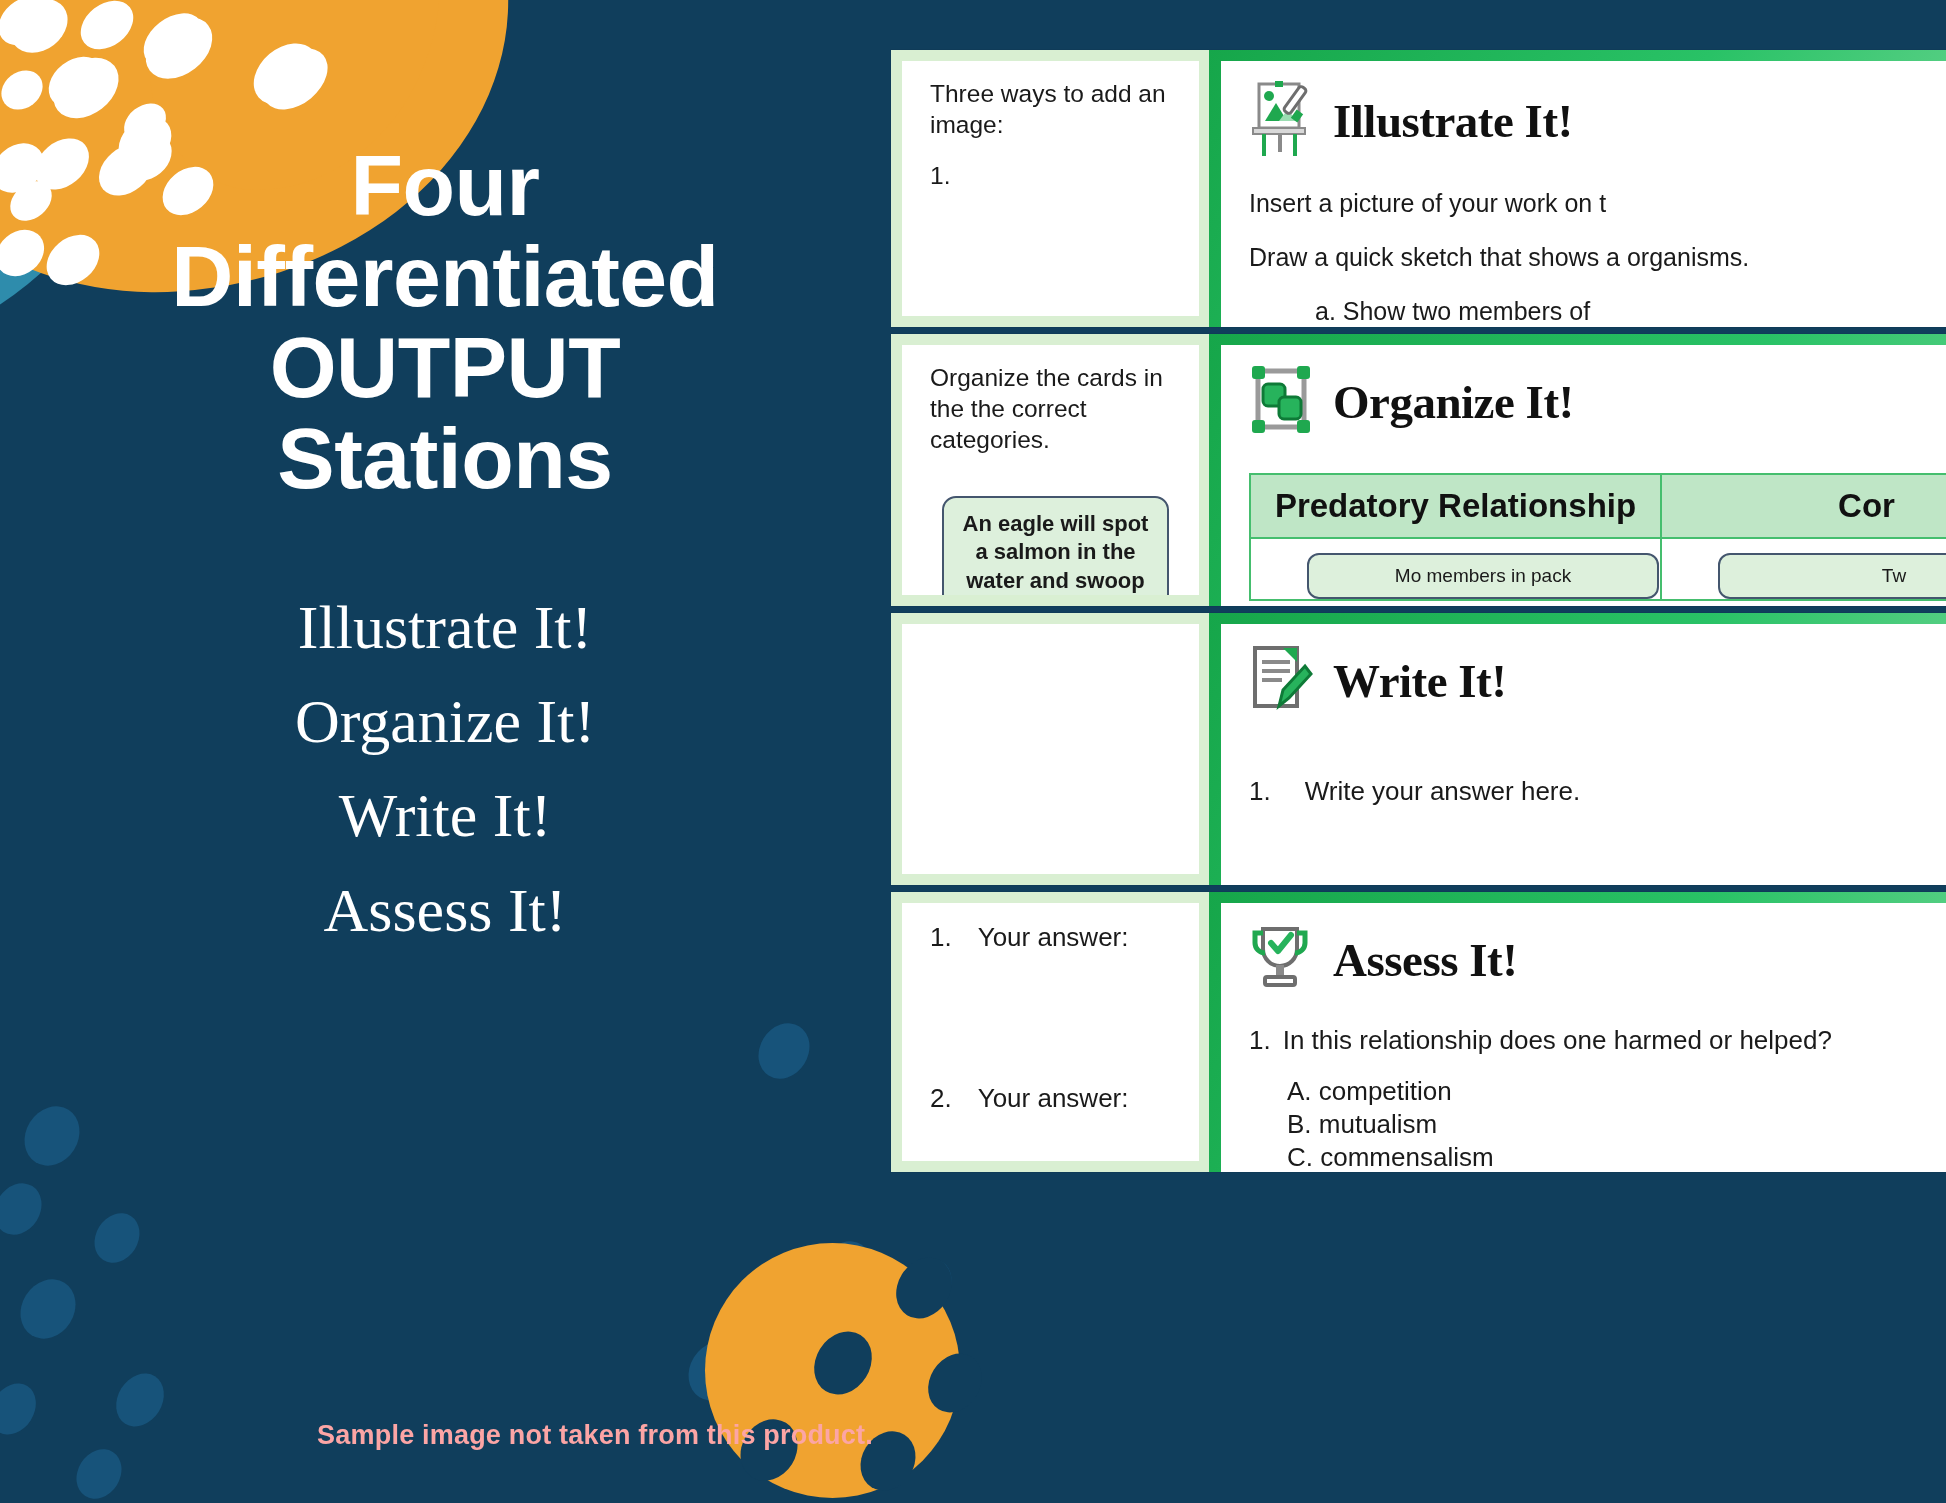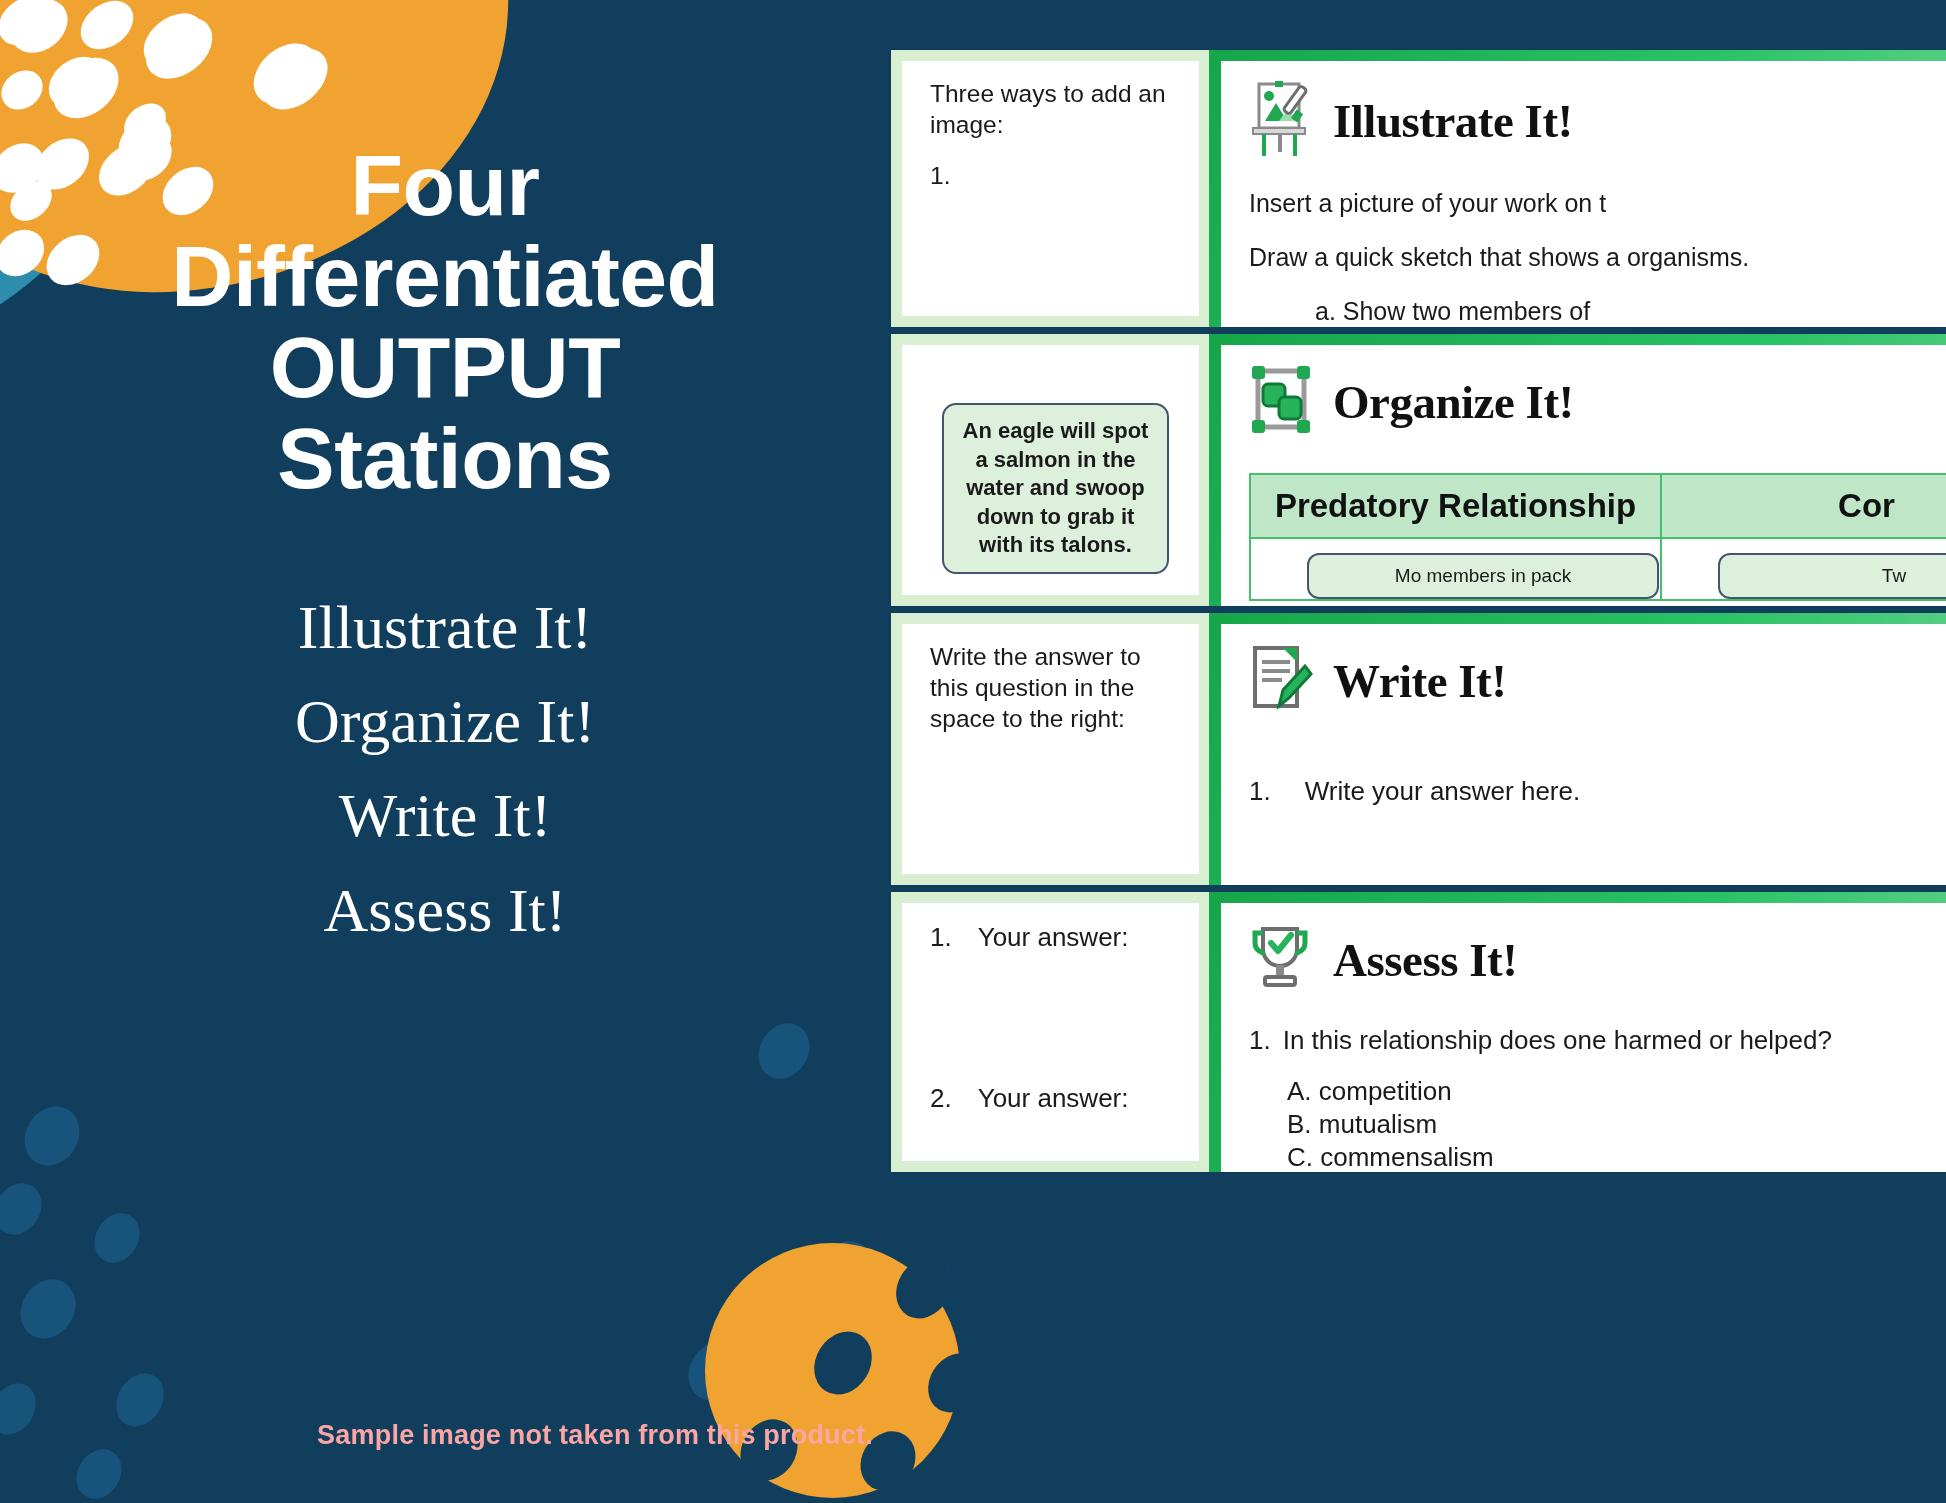--- a/index.html
+++ b/index.html
@@ -272,20 +272,21 @@
             <p>Draw a quick sketch that shows a organisms.</p>
             <div class="sub-a">a.    Show two members of </div>
           </div>
         </div>
       </div>
     </div>
 
     <div class="panel" id="panel-2">
       <div class="pane-left">
         <div class="pane-left-inner">
+          <p class="left-note">Organize the cards in the the correct categories.</p>
           <div class="chip">An eagle will spot a salmon in the water and swoop down to grab it with its talons.</div>
         </div>
       </div>
       <div class="pane-right">
         <div class="pane-right-inner">
           <div class="card-title-row">
             <span class="icon">
               <svg width="66" height="70" viewBox="0 0 66 70">
                 <rect x="9" y="6" width="46" height="56" fill="none" stroke="#9A9A9A" stroke-width="5"></rect>
                 <rect x="3" y="1" width="13" height="13" rx="3" fill="#1FA84F"></rect>
@@ -312,21 +313,20 @@
                 </div>
             </div>
           </div>
         </div>
       </div>
     </div>
 
     <div class="panel" id="panel-3">
       <div class="pane-left">
         <div class="pane-left-inner">
-          <p class="left-note">Write the answer to this question in the space to the right:</p>
         </div>
       </div>
       <div class="pane-right">
         <div class="pane-right-inner">
           <div class="card-title-row">
             <span class="icon">
               <svg width="66" height="70" viewBox="0 0 66 70">
                 <rect x="6" y="4" width="42" height="58" fill="#fff" stroke="#6E6E6E" stroke-width="4"></rect>
                 <rect x="13" y="16" width="28" height="4" fill="#8A8A8A"></rect>
                 <rect x="13" y="25" width="28" height="4" fill="#8A8A8A"></rect>

